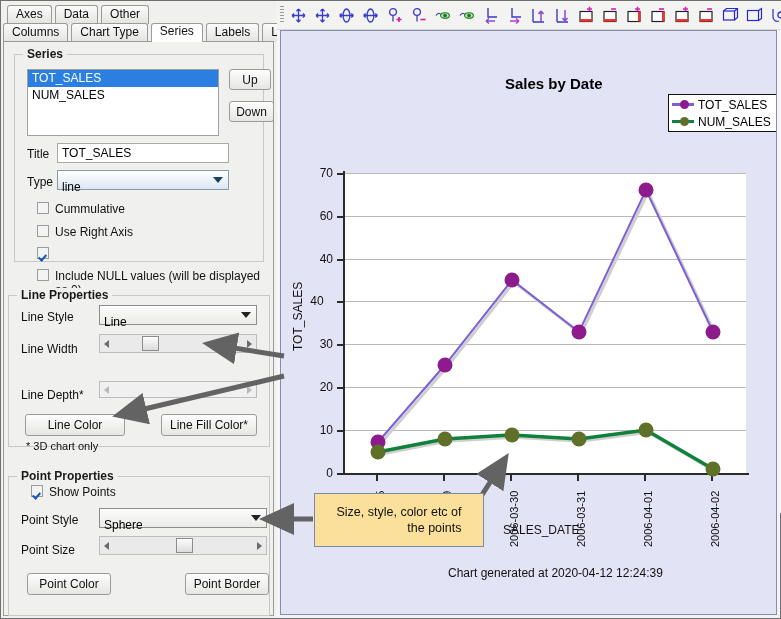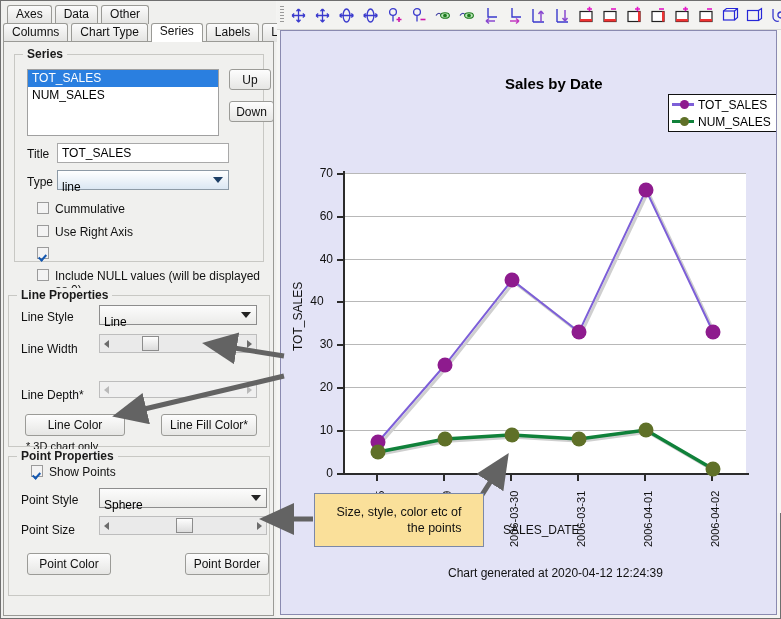--- a/index.html
+++ b/index.html
@@ -199,21 +199,21 @@
         <div class="btn" style="left:16px;top:118px;width:100px;height:22px;text-align:right;">
           <span>Line Color</span>
         </div>
         <div class="btn" style="left:152px;top:118px;width:96px;height:22px;">
           <span>Line Fill Color*</span>
         </div>
       </div>
 
       <div class="footnote" style="left:22px;top:398px;">* 3D chart only</div>
 
-      <div class="group" style="left:4px;top:414px;width:262px;height:140px;">
+      <div class="group" style="left:4px;top:434px;width:262px;height:140px;">
         <div class="grouptitle">Point Properties</div>
 
         <div class="chk on" style="left:22px;top:8px;"></div>
         <div class="lbl" style="left:40px;top:8px;">Show Points</div>
 
         <div class="lbl" style="left:12px;top:36px;">Point Style</div>
         <div class="combo plain" style="left:90px;top:31px;width:168px;height:20px;">
           <span>Sphere</span>
           <span class="arrow"></span>
         </div>

